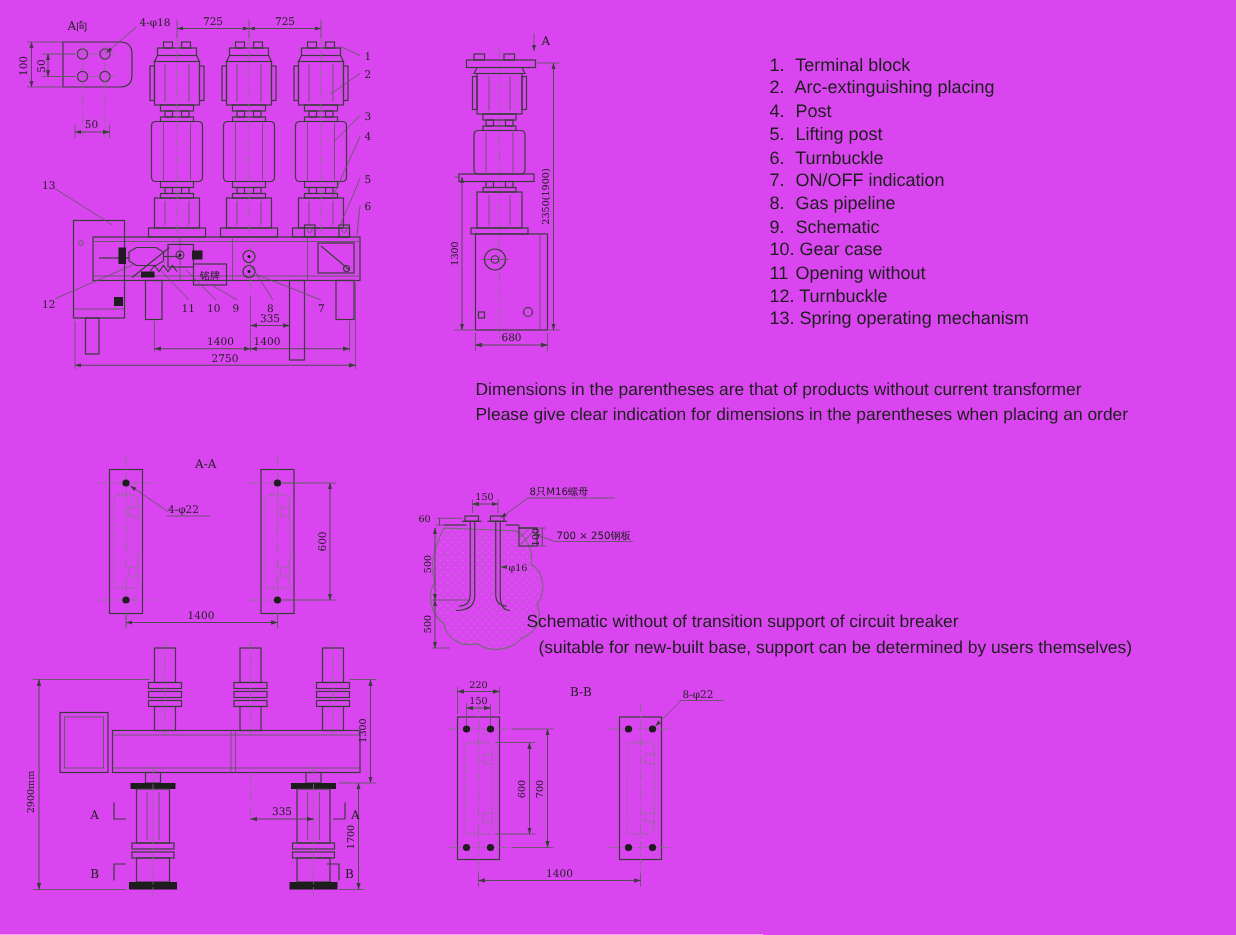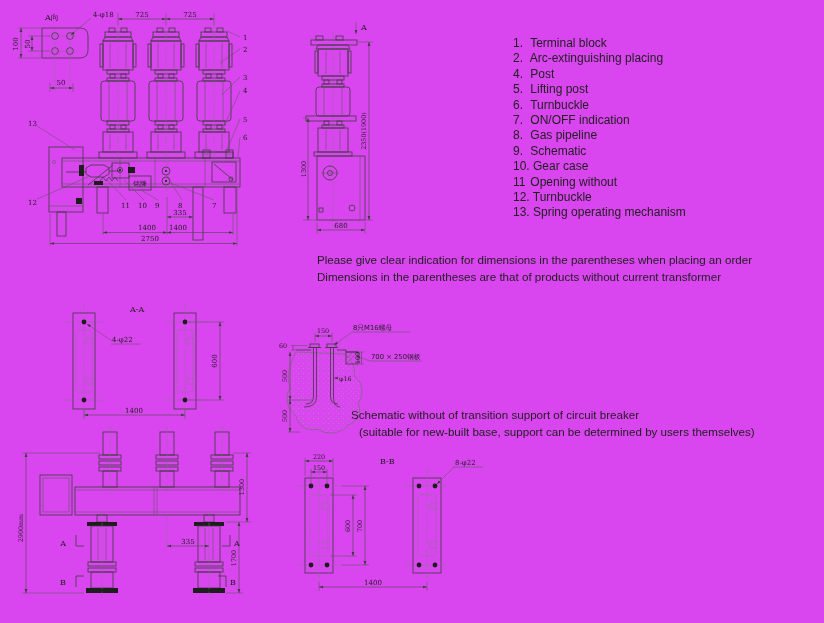--- a/index.html
+++ b/index.html
@@ -444,22 +444,22 @@
     <li><span class="n">10.</span> <span>Gear case</span></li>
 
     <li><span class="n">11</span> <span>Opening without</span></li>
 
     <li><span class="n">12.</span> <span>Turnbuckle</span></li>
 
     <li><span class="n">13.</span> <span>Spring operating mechanism</span></li>
   </ul>
 
 <div class="notes">
+  <div>Dimensions in the parentheses are that of products without current transformer</div>
   <div>Please give clear indication for dimensions in the parentheses when placing an order</div>
-  <div>Dimensions in the parentheses are that of products without current transformer</div>
 </div>
 
 <div class="caption">
   <div>Schematic without of transition support of circuit breaker</div>
   <div class="l2">(suitable for new-built base, support can be determined by users themselves)</div>
 </div>
 
 </div>
 
 </body></html>

